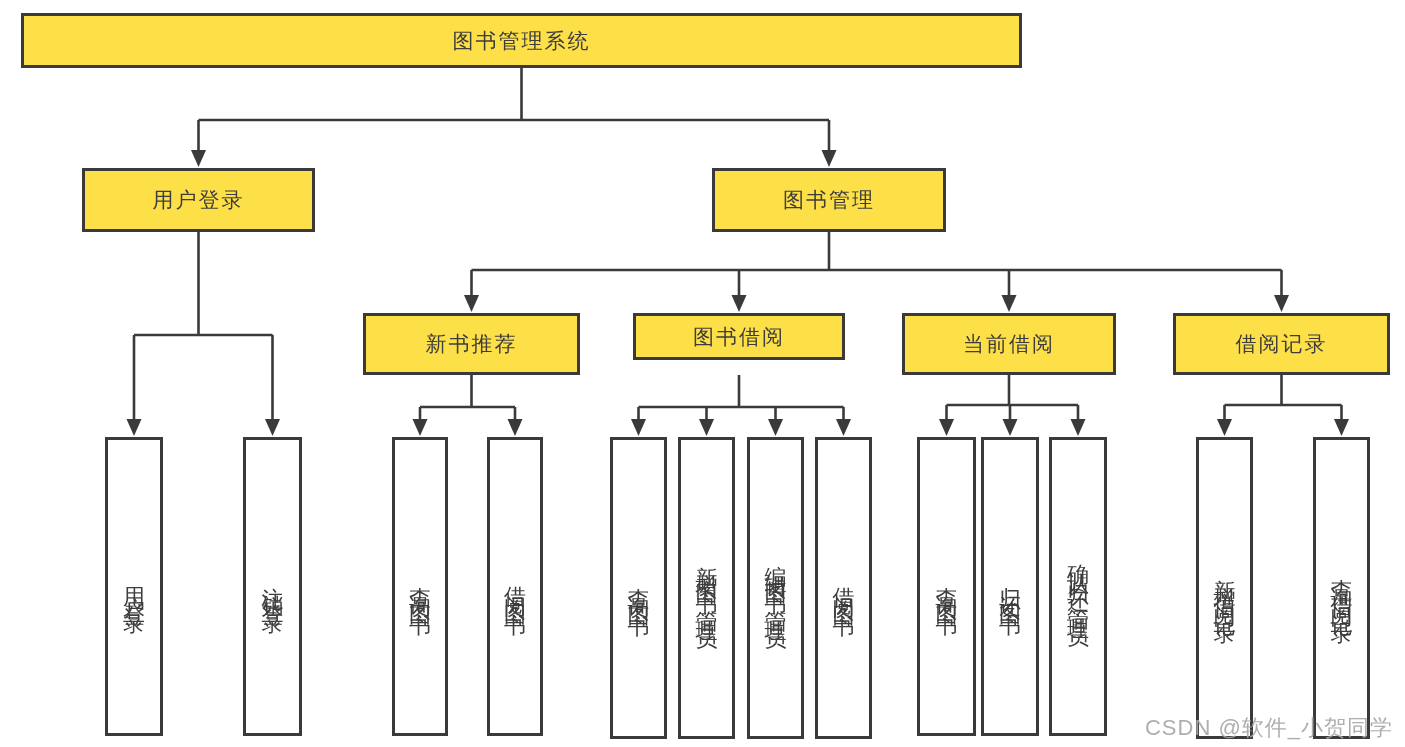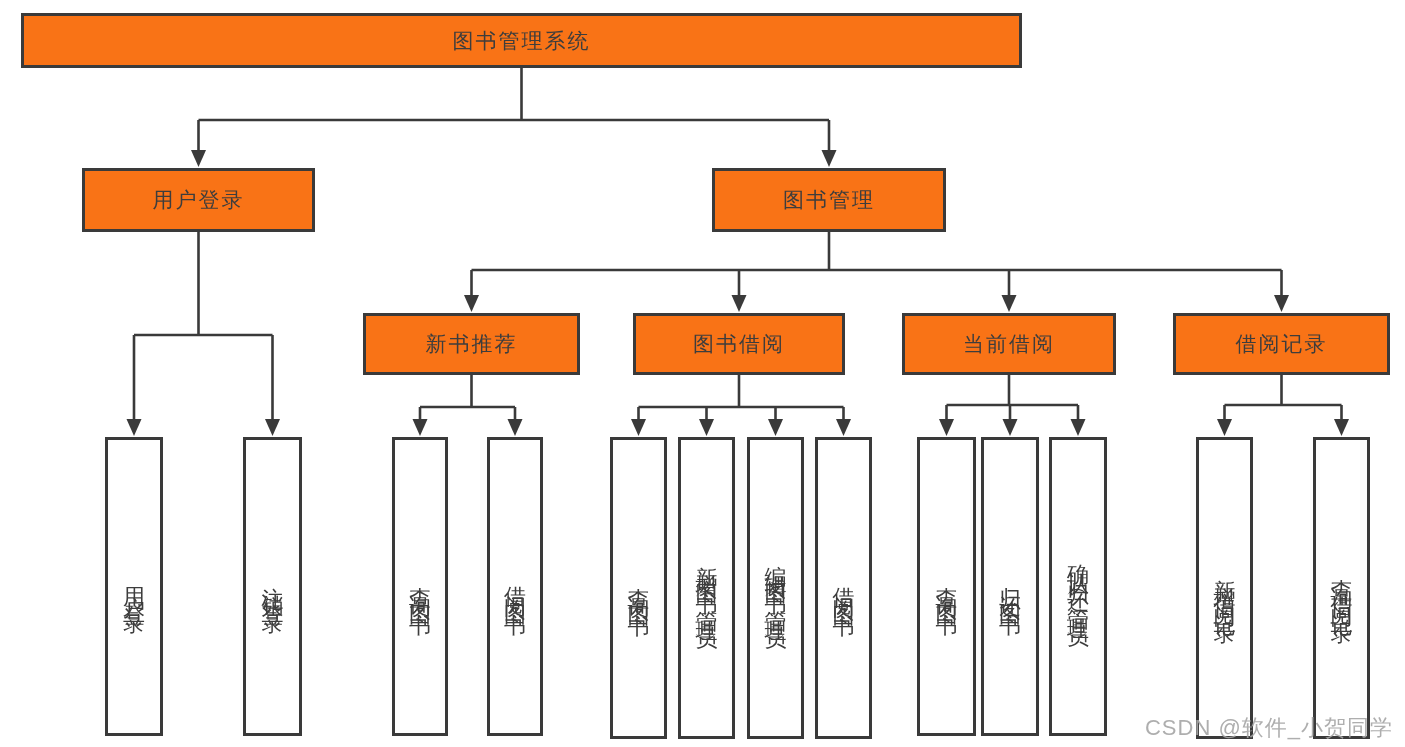--- a/index.html
+++ b/index.html
@@ -17,21 +17,21 @@
   }
   #connectors {
     position: absolute;
     left: 0;
     top: 0;
     pointer-events: none;
   }
   .node {
     position: absolute;
     box-sizing: border-box;
-    background: #f97316;
+    background: #fde047;
     border: 3px solid #3a3a3a;
     display: flex;
     align-items: center;
     justify-content: center;
     color: #3d3d3d;
     font-size: 21px;
     letter-spacing: 2px;
     white-space: nowrap;
     z-index: 2;
   }
@@ -108,21 +108,21 @@
   <div class="node" style="left:82px; top:168px; width:233px; height:64px;">
     <span>用户登录</span>
   </div>
   <div class="node" style="left:712px; top:168px; width:234px; height:64px;">
     <span>图书管理</span>
   </div>
 
   <div class="node" style="left:363px; top:313px; width:217px; height:62px;">
     <span>新书推荐</span>
   </div>
-  <div class="node" style="left:633px; top:313px; width:212px; height:62px;text-align:right;">
+  <div class="node" style="left:633px; top:313px; width:212px; height:47px;text-align:right;">
     <span>图书借阅</span>
   </div>
   <div class="node" style="left:902px; top:313px; width:214px; height:62px;text-align:right;">
     <span>当前借阅</span>
   </div>
   <div class="node" style="left:1173px; top:313px; width:217px; height:62px;">
     <span>借阅记录</span>
   </div>
 
   <div class="leaf" style="left:105px; top:437px; width:58px; height:299px;">

